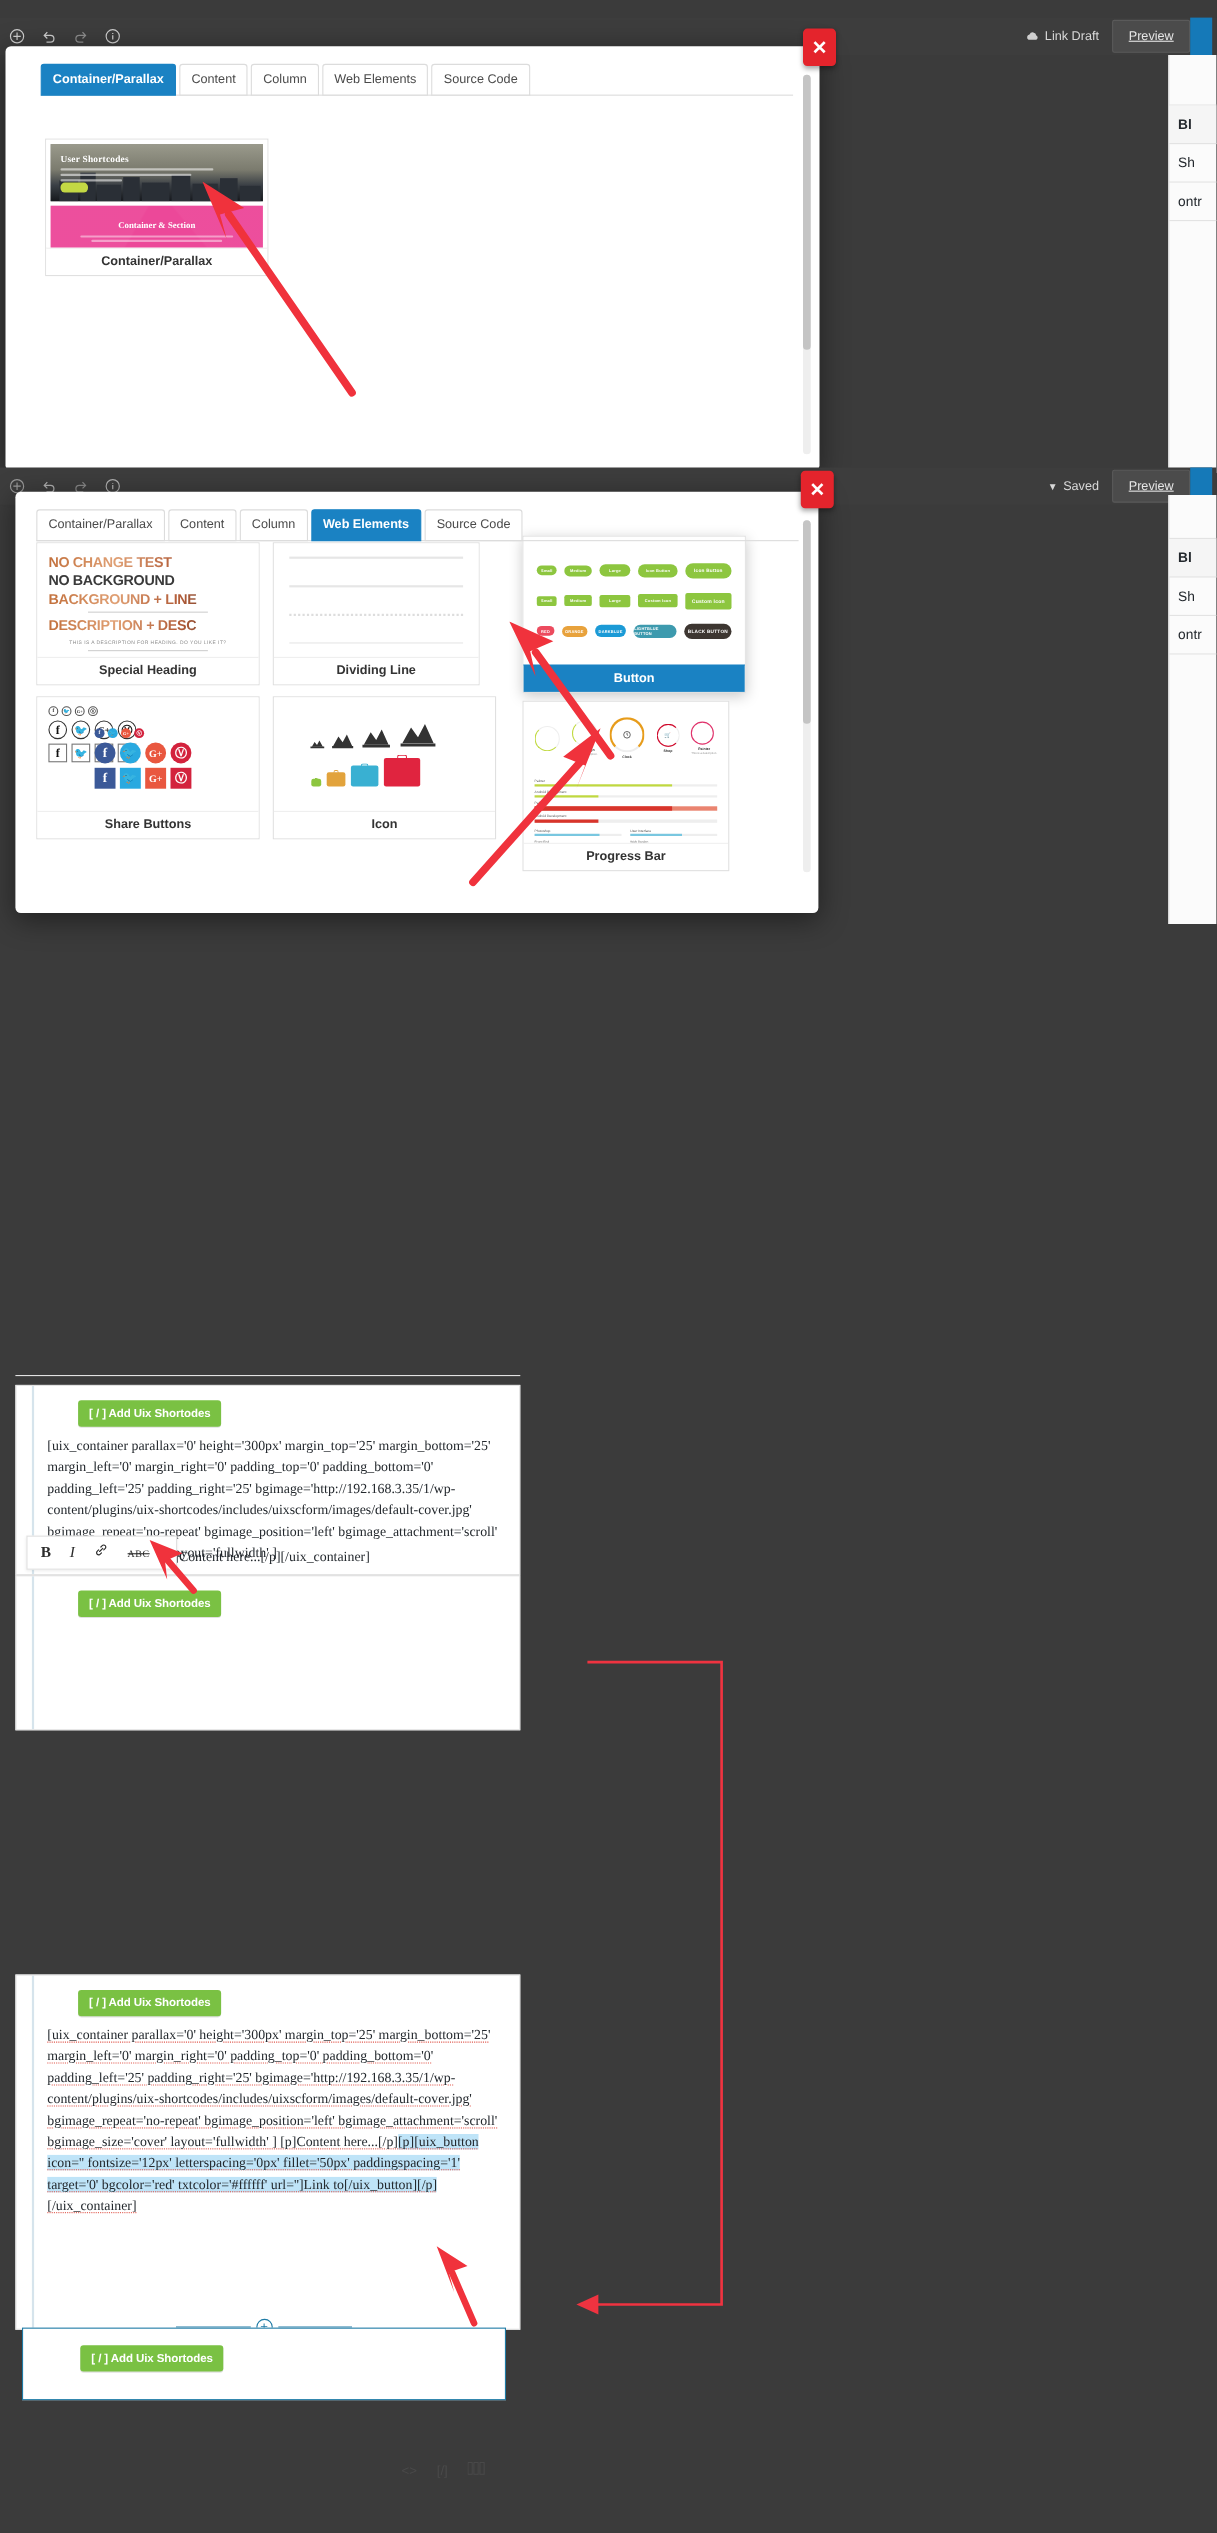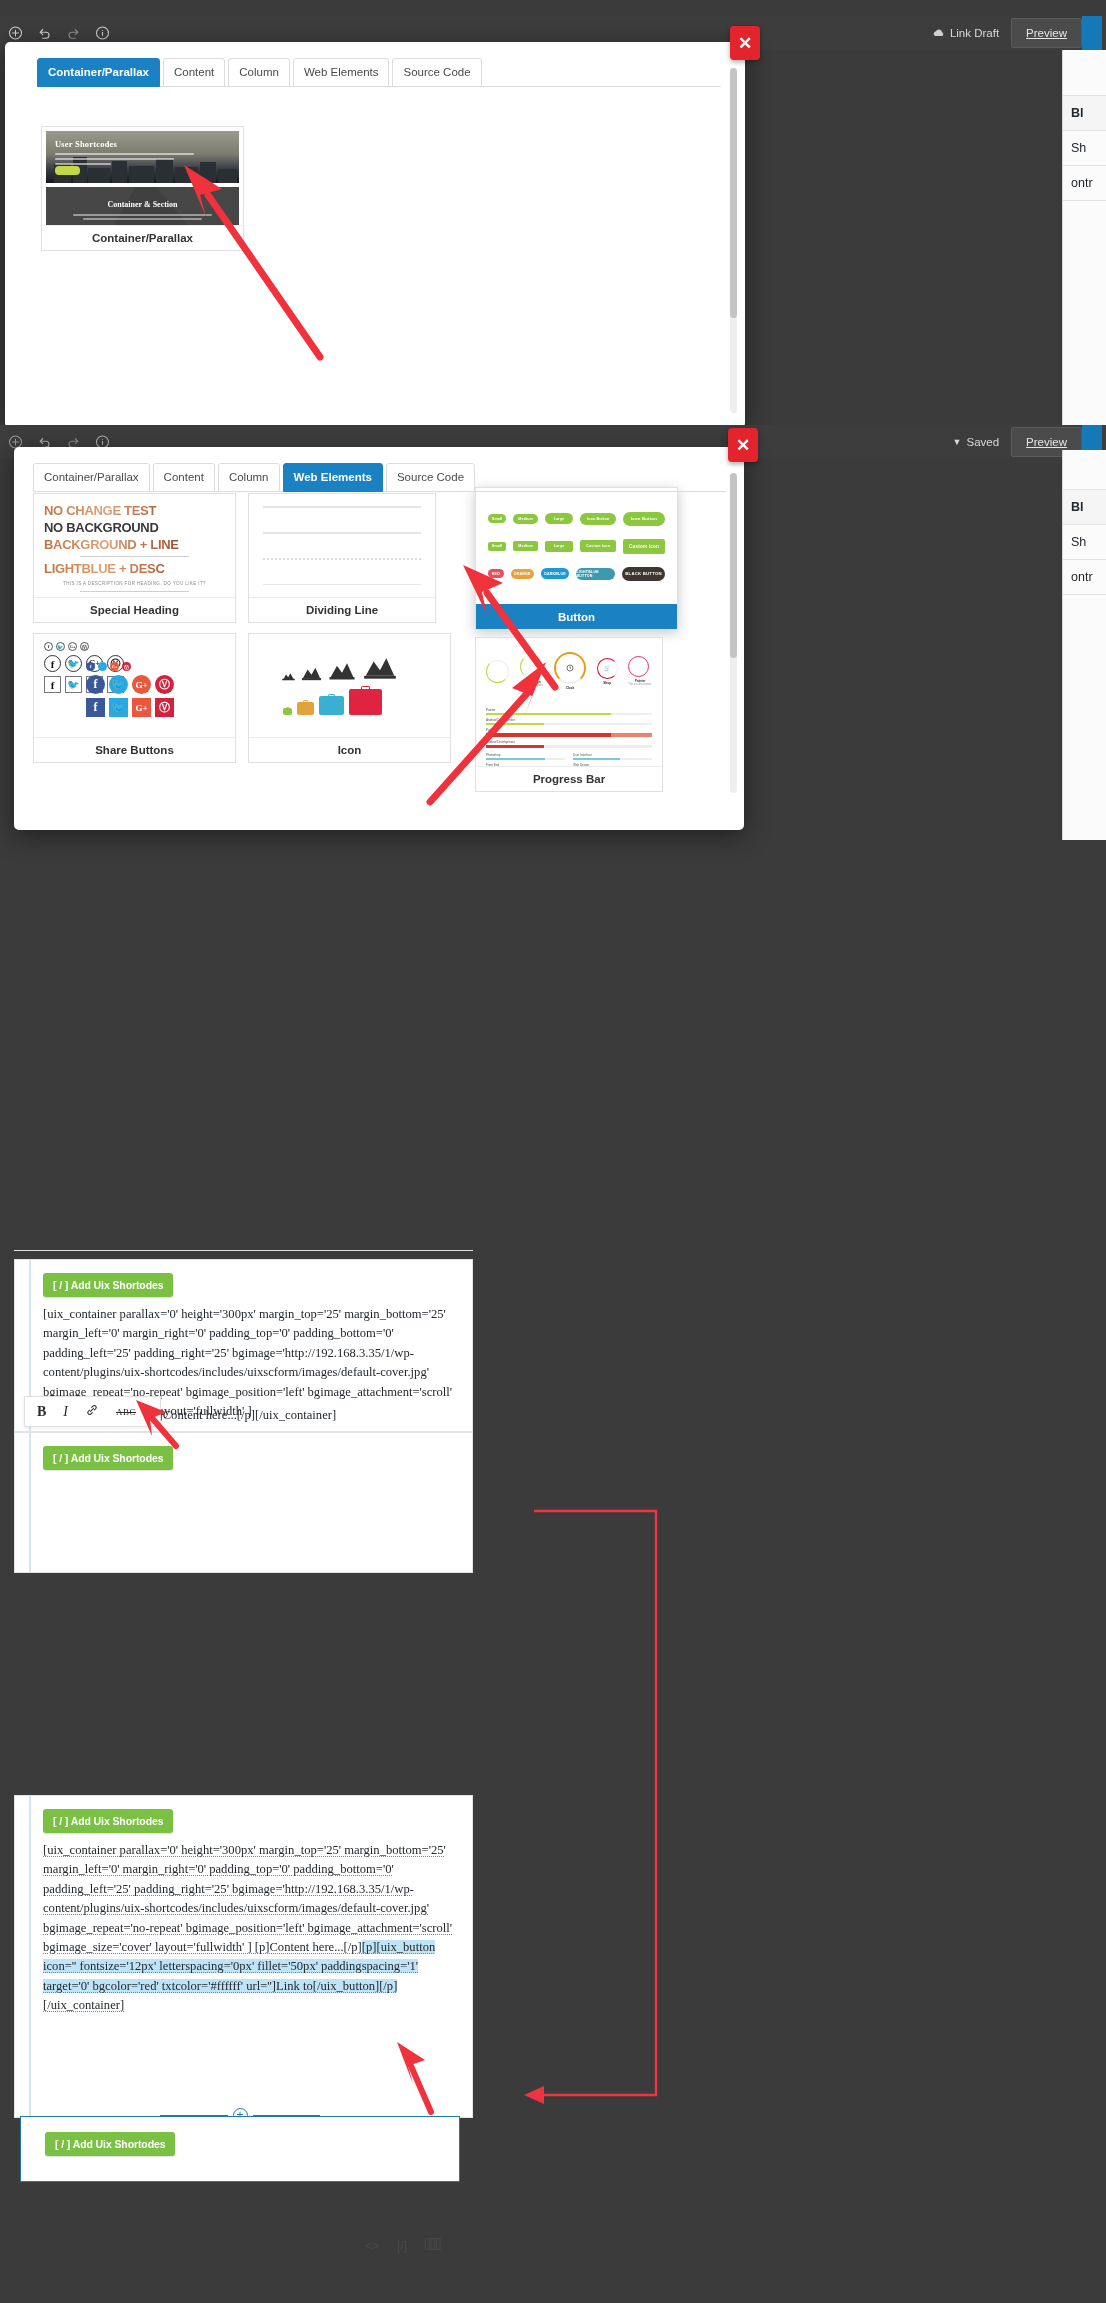--- a/index.html
+++ b/index.html
@@ -113,21 +113,21 @@
   .th-hero-title{
     position:absolute;left:9px;top:8px;color:#fff;font-size:8.5px;font-weight:bold;
     font-family:"Liberation Serif",serif; letter-spacing:.2px; z-index:3;
   }
   .th-hero-sub{position:absolute;left:9px;top:22px;width:72%;z-index:3;}
   .th-hero-sub i{display:block;height:2px;background:rgba(255,255,255,.55);margin-bottom:3px;border-radius:1px;}
   .th-btn{
     position:absolute;left:9px;bottom:8px;width:25px;height:9px;background:#c3d844;border-radius:4px;z-index:3;
   }
   .th-sect {
-    height: 48px; background: #404040; position: relative; overflow:hidden;
+    height: 48px; background: #ec4899; position: relative; overflow:hidden;
   }
   .th-sect::before{
     content:""; position:absolute; inset:0;
     background:
       linear-gradient(120deg, rgba(255,255,255,.04) 0 40%, transparent 41%),
       linear-gradient(230deg, rgba(255,255,255,.035) 0 35%, transparent 36%);
   }
   .th-sect-title{
     position:absolute;left:0;right:0;top:13px;text-align:center;color:#fff;
     font-size:8px;font-weight:bold;font-family:"Liberation Serif",serif;
@@ -174,20 +174,21 @@
   
   .ed-card {
     position:absolute; background:#fff; border:1px solid #e2e2e2;
   }
   .ed-inner { position:absolute; left:28px; right:14px; }
   .shortcode-btn {
     display:inline-block; background:#7ac143; color:#fff;
     font-size:10.5px; font-weight:bold; padding:6px 10px;
     border-radius:3px; letter-spacing:-.1px;
     box-shadow:0 1px 0 rgba(0,0,0,.12);
+    margin-left:28px;
   }
   .code-text {
     font-family:"Liberation Serif", serif;
     font-size:12.6px; line-height:19.4px; color:#23282d;
     word-break: break-word;
   }
   .hl { background:#bfe4f8; }
   .sq-underline {
     text-decoration: underline;
     text-decoration-style: dotted;
@@ -387,21 +388,21 @@
     <div class="tab active">Web Elements</div>
     <div class="tab">Source Code</div>
   </div>
 
   <div class="card" style="position:absolute; left:19px; top:46px; width:203px; height:130px;">
     <div class="card-thumb" style="padding:9px 10px;">
       <div class="sh-line sh-grad" style="font-size:13px;">NO CHANGE TEST</div>
       <div class="sh-line sh-dark" style="font-size:13px; margin-top:2px;">NO BACKGROUND</div>
       <div class="sh-line sh-grad" style="font-size:13px; margin-top:2px;">BACKGROUND + LINE</div>
       <div class="sh-rule"></div>
-      <div class="sh-line sh-grad" style="font-size:13px;">LIGHTBLUE + DESC</div>
+      <div class="sh-line sh-grad" style="font-size:13px;">DESCRIPTION + DESC</div>
       <div class="sh-desc" style="margin-top:5px;">THIS IS A DESCRIPTION FOR HEADING. DO YOU LIKE IT?</div>
       <div class="sh-rule" style="margin-top:5px;"></div>
     </div>
     <div class="card-label">Special Heading</div>
   </div>
 
   <div class="card" style="position:absolute; left:234px; top:46px; width:188px; height:130px;">
     <div class="card-thumb" style="padding:12px 14px; display:flex; flex-direction:column; justify-content:space-between;">
       <div class="dl-solid"></div>
       <div class="dl-solid"></div>

